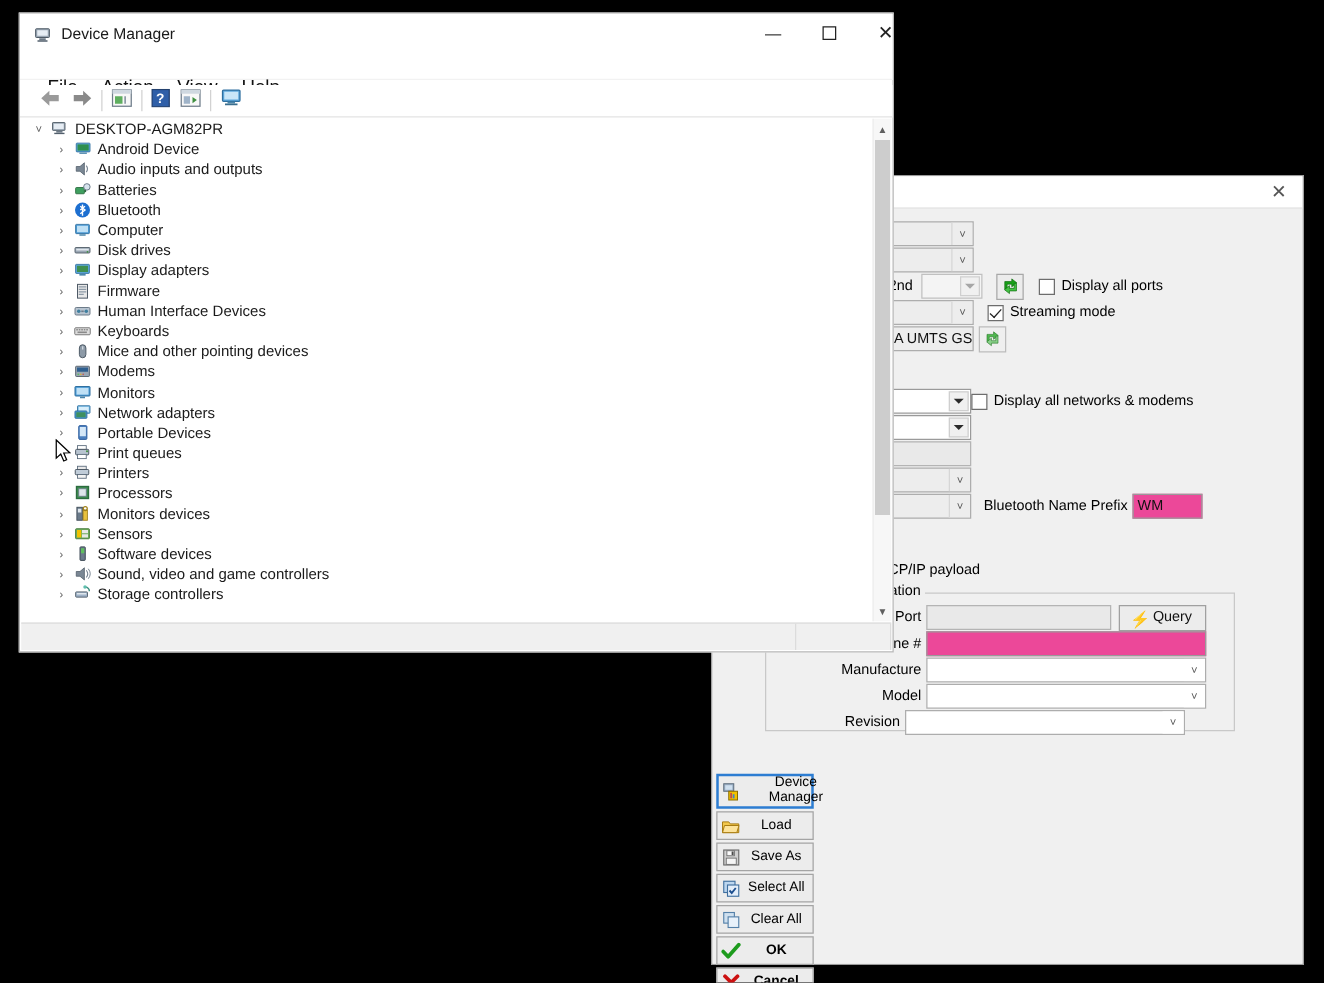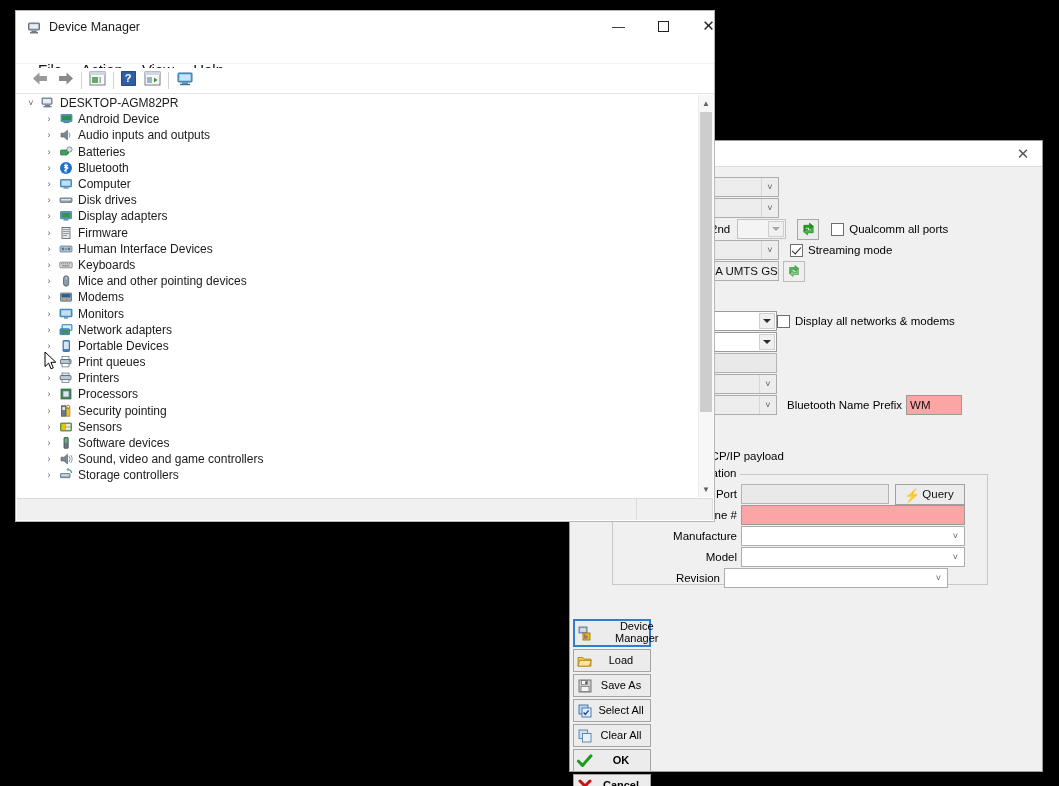--- a/index.html
+++ b/index.html
@@ -65,21 +65,21 @@
     display: flex; align-items: center; justify-content: center;
   }
   .dropbtn .tri::after {
     content: ""; width: 0; height: 0;
     border-left: 4px solid transparent; border-right: 4px solid transparent;
     border-top: 4px solid #2b2b2b;
   }
   .dropbtn.disabled .tri::after { border-top-color: #a6a6a6; }
   .dropbtn.disabled { background: #f4f4f4; border-color: #c0c0c0; }
   .textbox {
-    height: 20px; background: #fca5a5; border: 1px solid #9a9a9a;
+    height: 20px; background: #ec4899; border: 1px solid #9a9a9a;
     font-size: 11.5px; color: #111; display:flex; align-items:center;
     padding-left: 3px; white-space: nowrap; overflow: hidden;
   }
   .textbox.disabled { background: #e9e9e9; border-color: #b4b4b4; }
 
   .chk { display: flex; align-items: center; font-size: 11.5px; color: #000; white-space: nowrap; }
   .chkbox {
     width: 13px; height: 13px; background: #fff; border: 1px solid #6d6d6d;
     margin-right: 5px; position: relative; flex: none;
   }
@@ -228,21 +228,21 @@
           <span class="tri"></span>
         </div>
         <div class="iconbtn" style="margin-left:11px;">
           <svg width="15" height="14" viewBox="0 0 16 15">
             <path d="M3 3.5 L9 3.5 L9 1.2 L13.3 4.6 L9 8 L9 5.7 L5 5.7 L5 10 L3 10 Z" fill="#19a119" stroke="#0d6d0d" stroke-width="0.6"></path>
             <path d="M13 11.5 L7 11.5 L7 13.8 L2.7 10.4 L7 7 L7 9.3 L11 9.3 L11 5 L13 5 Z" fill="#44c244" stroke="#0d6d0d" stroke-width="0.6"></path>
           </svg>
         </div>
         <div class="chk" style="margin-left:12px;">
           <span class="chkbox"></span>
-          <span>Qualcomm all ports</span>
+          <span>Display all ports</span>
         </div>
       </div>
 
       <div class="frow" style="left:0px; top:73px; width:470px;">
         <div class="flabel" style="width:52px;">rate</div>
         <div class="combo" style="width:157px;">
           <span>115200</span>
           <span class="arrow">˅</span>
         </div>
         <div class="chk" style="margin-left:11px;">
@@ -732,21 +732,21 @@
           <div class="trow" style="padding-left: 24px;">
             <span class="twist">›</span>
             <span class="ticon">
               <svg width="14" height="14" viewBox="0 0 14 14">
                 <rect x="2.5" y="1.8" width="4.4" height="10.4" fill="#6b7b8b" stroke="#3e4a56" stroke-width="0.7"></rect>
                 <rect x="3.3" y="3" width="2.8" height="3" fill="#dfe6ec"></rect>
                 <rect x="7.5" y="4" width="3.4" height="8.2" fill="#e8c23f" stroke="#a08018" stroke-width="0.7"></rect>
                 <circle cx="9.2" cy="2.8" r="1.6" fill="none" stroke="#a08018" stroke-width="1"></circle>
               </svg>
             </span>
-            <span class="tlabel">Security pointing</span>
+            <span class="tlabel">Monitors devices</span>
           </div>
           <div class="trow" style="padding-left: 24px;">
             <span class="twist">›</span>
             <span class="ticon">
               <svg width="14" height="14" viewBox="0 0 14 14">
                 <rect x="1.5" y="3" width="11" height="8" rx="0.6" fill="#6fae5f" stroke="#4a7f3f" stroke-width="0.8"></rect>
                 <rect x="2.6" y="4" width="3.4" height="6" fill="#f2c200"></rect>
                 <rect x="6.6" y="4" width="4.8" height="2.6" fill="#e8e8e8"></rect>
                 <rect x="6.6" y="7.4" width="4.8" height="2.6" fill="#e8e8e8"></rect>
               </svg>

